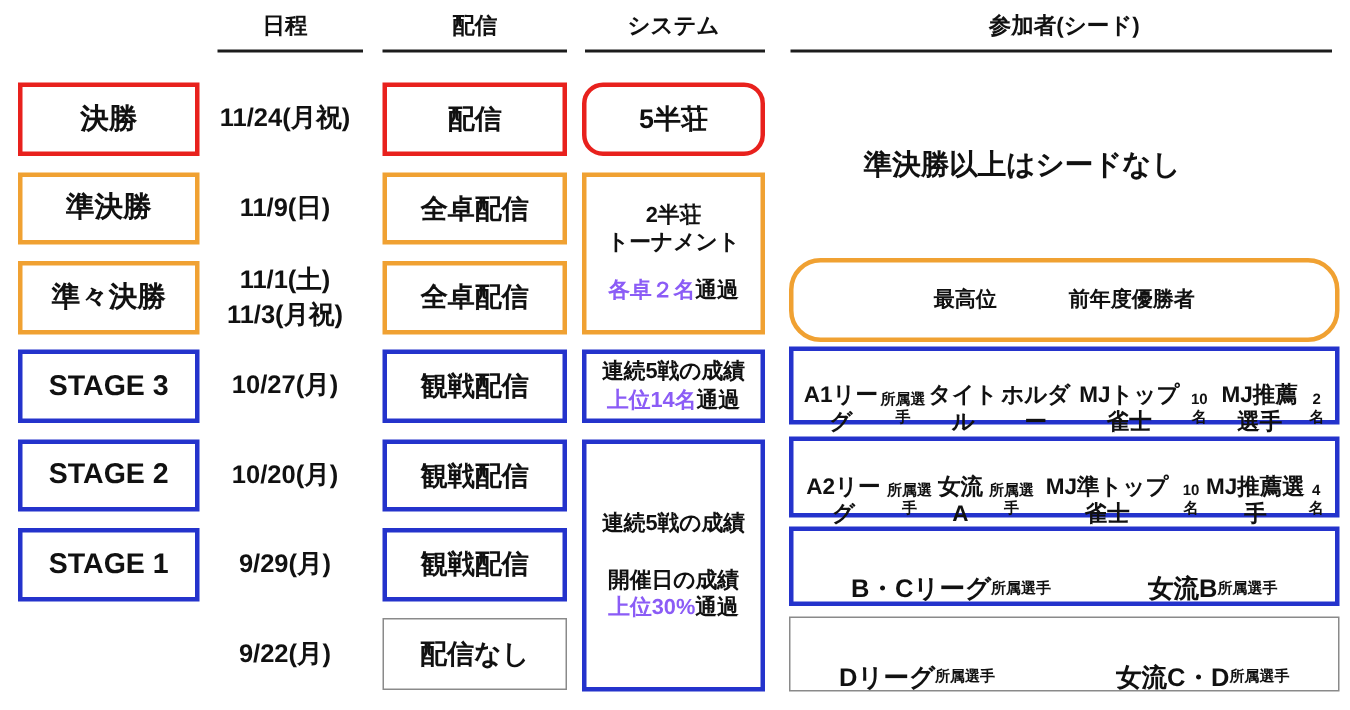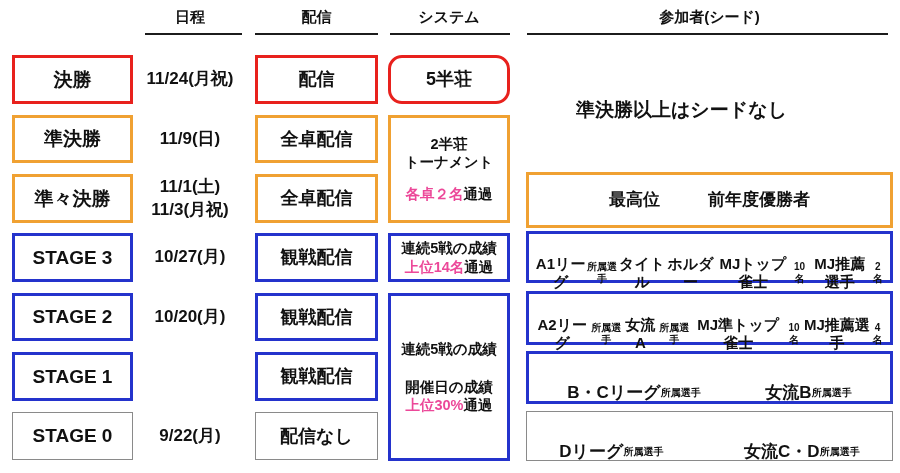--- a/index.html
+++ b/index.html
@@ -18,30 +18,30 @@
   .b-blue{border:3px solid #2433cc;}
   .b-gray{border:1.5px solid #8a8a8a;}
   .stage{left:12px;width:121px;font-size:19px;}
   .date{position:absolute;left:137px;width:106px;display:flex;flex-direction:column;
         align-items:center;justify-content:center;text-align:center;font-size:17px;line-height:1.35;}
   .stream{left:255px;width:123px;font-size:18px;}
   .system{left:388px;width:122px;font-size:14.5px;}
   .parts{left:526px;width:367px;}
   .hdr{position:absolute;top:8px;font-size:15px;text-align:center;}
   .hline{position:absolute;top:33px;height:2px;background:#1c1c1c;}
-  .red-t{color:#ec4899;}
+  .red-t{color:#8b5cf6;}
   .gap-sm{height:13px;}
   .gap-md{height:20px;}
   .seed-note{position:absolute;left:498px;top:97px;width:367px;text-align:center;
              font-size:19px;}
   .p-row{flex-direction:row;justify-content:space-around;align-items:center;padding:0 6px;}
   .p-item{display:flex;flex-direction:row;align-items:center;justify-content:flex-start;line-height:1.15;margin-top:31px;}
   .p-main{font-size:15px;}
   .p-sub{font-size:10px;}
-  .q-row{flex-direction:row;justify-content:center;gap:48px;font-size:17px;}
+  .q-row{flex-direction:row;justify-content:center;gap:48px;font-size:14px;border-radius:21px;}
 </style>
 </head>
 <body>
 
 <div class="canvas">
 
   <div class="hdr" style="left:140px;width:100px;">日程</div>
   <div class="hdr" style="left:255px;width:123px;">配信</div>
   <div class="hdr" style="left:388px;width:122px;">システム</div>
   <div class="hdr" style="left:526px;width:367px;">参加者(シード)</div>
@@ -49,30 +49,30 @@
   <div class="hline" style="left:255px;width:123px;"></div>
   <div class="hline" style="left:390px;width:120px;"></div>
   <div class="hline" style="left:527px;width:361px;"></div>
 
   <div class="box stage b-orange" style="top:115px;height:48px;">準決勝</div>
   <div class="box stage b-red" style="top:55px;height:49px;">決勝</div>
   <div class="box stage b-orange" style="top:174px;height:49px;">準々決勝</div>
   <div class="box stage b-blue" style="top:233px;height:49px;">STAGE 3</div>
   <div class="box stage b-blue" style="top:293px;height:48px;">STAGE 2</div>
   <div class="box stage b-blue" style="top:352px;height:49px;">STAGE 1</div>
-  <div class="box stage b-gray" style="top:412px;height:48px;">STAGE 0</div>
 
   <div class="date" style="top:55px;height:49px;">11/24(月祝)</div>
   <div class="date" style="top:115px;height:48px;">11/9(日)</div>
   <div class="date" style="top:174px;height:49px;">
     <span>11/1(土)</span>
     <span>11/3(月祝)</span>
   </div>
   <div class="date" style="top:233px;height:49px;">10/27(月)</div>
   <div class="date" style="top:293px;height:48px;">10/20(月)</div>
+  <div class="date" style="top:352px;height:49px;">9/29(月)</div>
   <div class="date" style="top:412px;height:48px;">9/22(月)</div>
 
   <div class="box stream b-red" style="top:55px;height:49px;">配信</div>
   <div class="box stream b-orange" style="top:115px;height:48px;">全卓配信</div>
   <div class="box stream b-orange" style="top:174px;height:49px;">全卓配信</div>
   <div class="box stream b-blue" style="top:233px;height:49px;">観戦配信</div>
   <div class="box stream b-blue" style="top:293px;height:48px;">観戦配信</div>
   <div class="box stream b-blue" style="top:352px;height:49px;">観戦配信</div>
   <div class="box stream b-gray" style="top:412px;height:48px;">配信なし</div>
 

